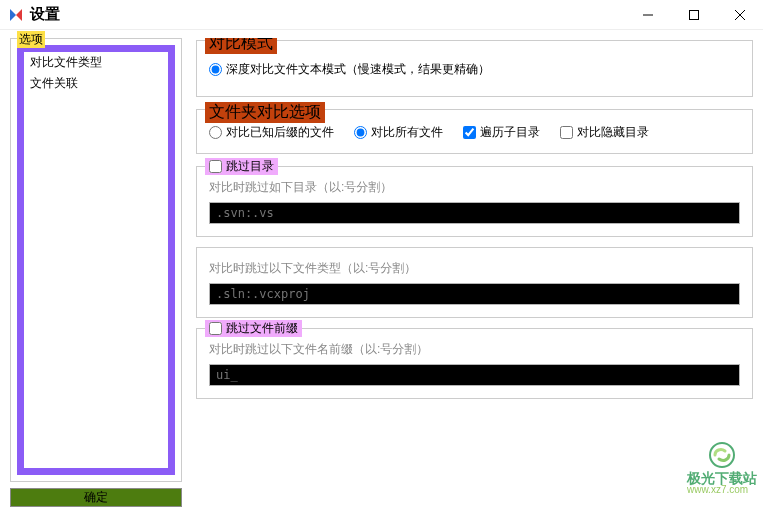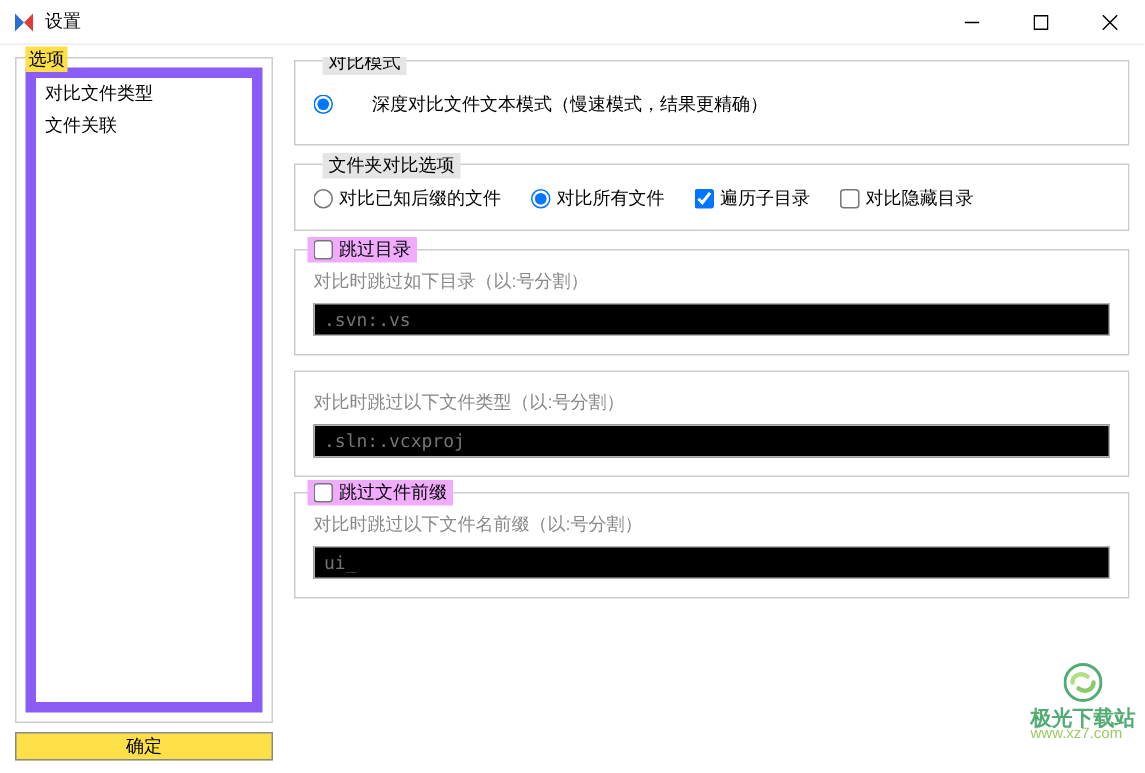--- a/index.html
+++ b/index.html
@@ -1,32 +1,32 @@
 <!DOCTYPE html>
 <html><head>
 <meta charset="utf-8">
 <style>
 * { box-sizing: border-box; margin: 0; padding: 0; }
 body { font-family: "Microsoft YaHei", "SimSun", sans-serif; font-size: 12px; background: #fff; width: 763px; height: 515px; overflow: hidden; position: relative; }
 .titlebar { height: 30px; display: flex; align-items: center; padding: 0 0 0 8px; background: #fff; border-bottom: 1px solid #eee; }
 .titlebar .app-icon { width: 16px; height: 16px; margin-right: 6px; }
-.titlebar .title { flex: 1; font-size: 12px; color: #000; }
+.titlebar .title { flex: 1; font-size: 15px; color: #000; font-weight: bold; }
 .titlebar .win-controls { display: flex; height: 100%; }
 .titlebar .win-controls div { width: 46px; display: flex; align-items: center; justify-content: center; color: #000; font-size: 12px; }
 .main { display: flex; height: calc(100% - 30px); padding: 8px 10px 10px 10px; gap: 14px; }
 .sidebar-wrap { width: 172px; display: flex; flex-direction: column; }
 .fieldset { border: 1px solid #ccc; padding: 6px; position: relative; }
 .fieldset .legend { position: absolute; top: -8px; left: 6px; background: #fde047; padding: 0 2px; font-size: 12px; color: #000; }
 .sidebar .listbox { border: 7px solid #8b5cf6; background: #fff; height: 430px; overflow: auto; }
 .sidebar .listbox .item { padding: 2px 6px; font-size: 12px; color: #000; cursor: default; }
-.ok-btn { margin-top: 6px; height: 24px; border: 1px solid #8a8a8a; background: #fde047; font-size: 12px; cursor: pointer; }
+.ok-btn { margin-top: 6px; height: 24px; border: 1px solid #8a8a8a; background: #4d7c0f; font-size: 12px; cursor: pointer; }
 .content { flex: 1; padding-top: 2px; overflow: hidden; }
 .group { border: 1px solid #ccc; position: relative; padding: 14px 12px 12px 12px; margin-bottom: 12px; }
-.group .group-title { position: absolute; top: -8px; left: 18px; background: #e5e5e5; padding: 0 4px; font-size: 12px; color: #000; }
-.radio-row { display: flex; align-items: center; margin: 6px 0; font-size: 12px; gap: 22px; }
+.group .group-title { position: absolute; top: -8px; left: 8px; background: #c2410c; padding: 0 4px; font-size: 16px; color: #000; }
+.radio-row { display: flex; align-items: center; margin: 6px 0; font-size: 12px; }
 .radio-row input[type="radio"], .check-row input[type="checkbox"] { margin-right: 4px; width: 13px; height: 13px; }
 .folder-opts { display: flex; align-items: center; gap: 20px; flex-wrap: wrap; }
 .folder-opts label { display: inline-flex; align-items: center; font-size: 12px; }
 .folder-opts input { margin-right: 4px; }
 .section { border: 1px solid #ccc; position: relative; padding: 10px 12px 12px 12px; margin-bottom: 10px; }
 .section-header { position: absolute; top: -9px; left: 8px; background: #f0abfc; padding: 0 4px; display: inline-flex; align-items: center; font-size: 12px; }
 .section-header input[type="checkbox"] { margin-right: 4px; }
 .hint { font-size: 12px; color: #888; margin-bottom: 6px; margin-top: 2px; }
 .text-input { width: 100%; height: 22px; border: 1px solid #b5b5b5; padding: 2px 6px; font-family: "SimSun", monospace; font-size: 12px; background: #fafafa; color: #999; }
 .text-input:disabled { background: #000000; color: #aaa; }

